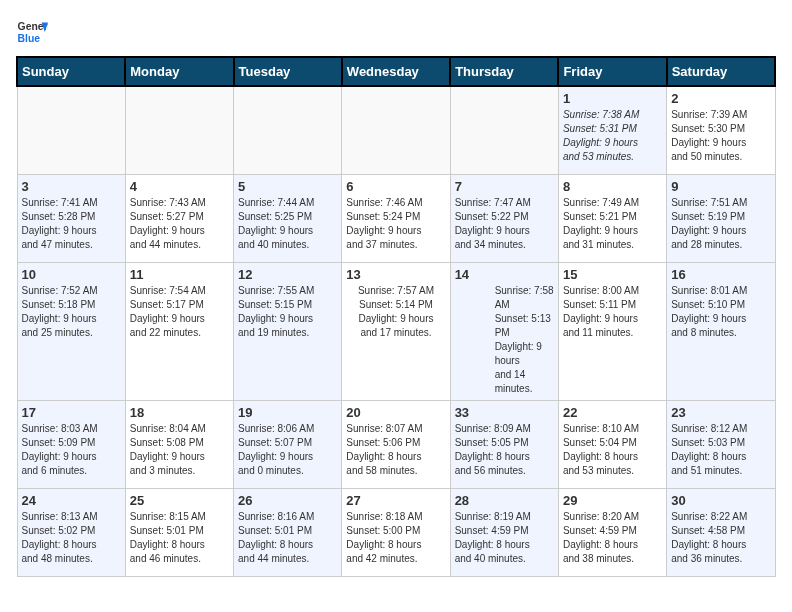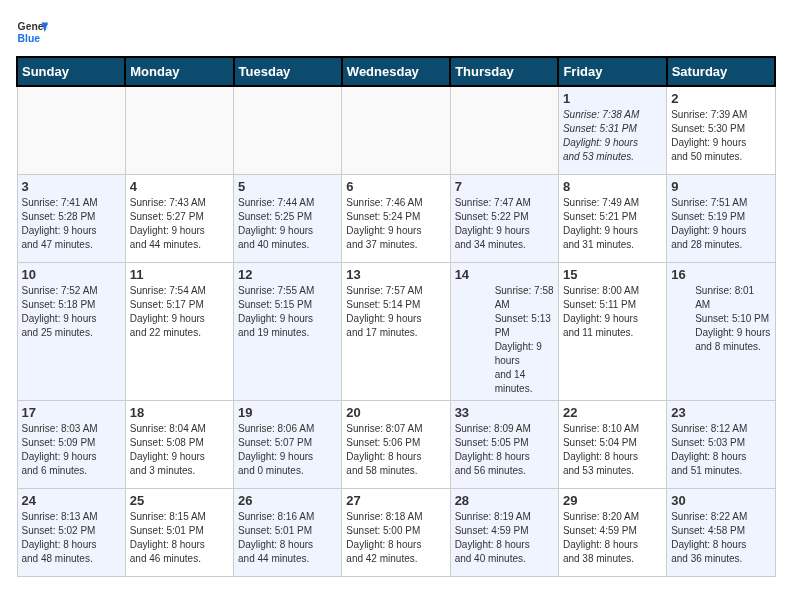--- a/index.html
+++ b/index.html
@@ -196,42 +196,42 @@
         </td>
         <td class="shaded">
           <div class="day-num">12</div>
           <div class="cell-info" style="white-space: pre-line;">Sunrise: 7:55 AM
 Sunset: 5:15 PM
 Daylight: 9 hours
 and 19 minutes.</div>
         </td>
         <td>
           <div class="day-num">13</div>
-          <div class="cell-info" style="white-space: pre-line;">Sunrise: 7:57 AM
+          <div class="cell-info" style="white-space: pre-line; text-align: center;">Sunrise: 7:57 AM
 Sunset: 5:14 PM
 Daylight: 9 hours
 and 17 minutes.</div>
         </td>
         <td class="shaded">
           <div class="day-num">14</div>
           <div class="cell-info" style="white-space: pre-line; margin-left: 40px;">Sunrise: 7:58 AM
 Sunset: 5:13 PM
 Daylight: 9 hours
 and 14 minutes.</div>
         </td>
         <td>
           <div class="day-num">15</div>
           <div class="cell-info" style="white-space: pre-line;">Sunrise: 8:00 AM
 Sunset: 5:11 PM
 Daylight: 9 hours
 and 11 minutes.</div>
         </td>
         <td class="shaded">
           <div class="day-num">16</div>
-          <div class="cell-info" style="white-space: pre-line; margin-left: 24px;">Sunrise: 8:01 AM
+          <div class="cell-info" style="white-space: pre-line;">Sunrise: 8:01 AM
 Sunset: 5:10 PM
 Daylight: 9 hours
 and 8 minutes.</div>
         </td>
       </tr>
       <tr>
         <td class="shaded">
           <div class="day-num">17</div>
           <div class="cell-info" style="white-space: pre-line;">Sunrise: 8:03 AM
 Sunset: 5:09 PM

